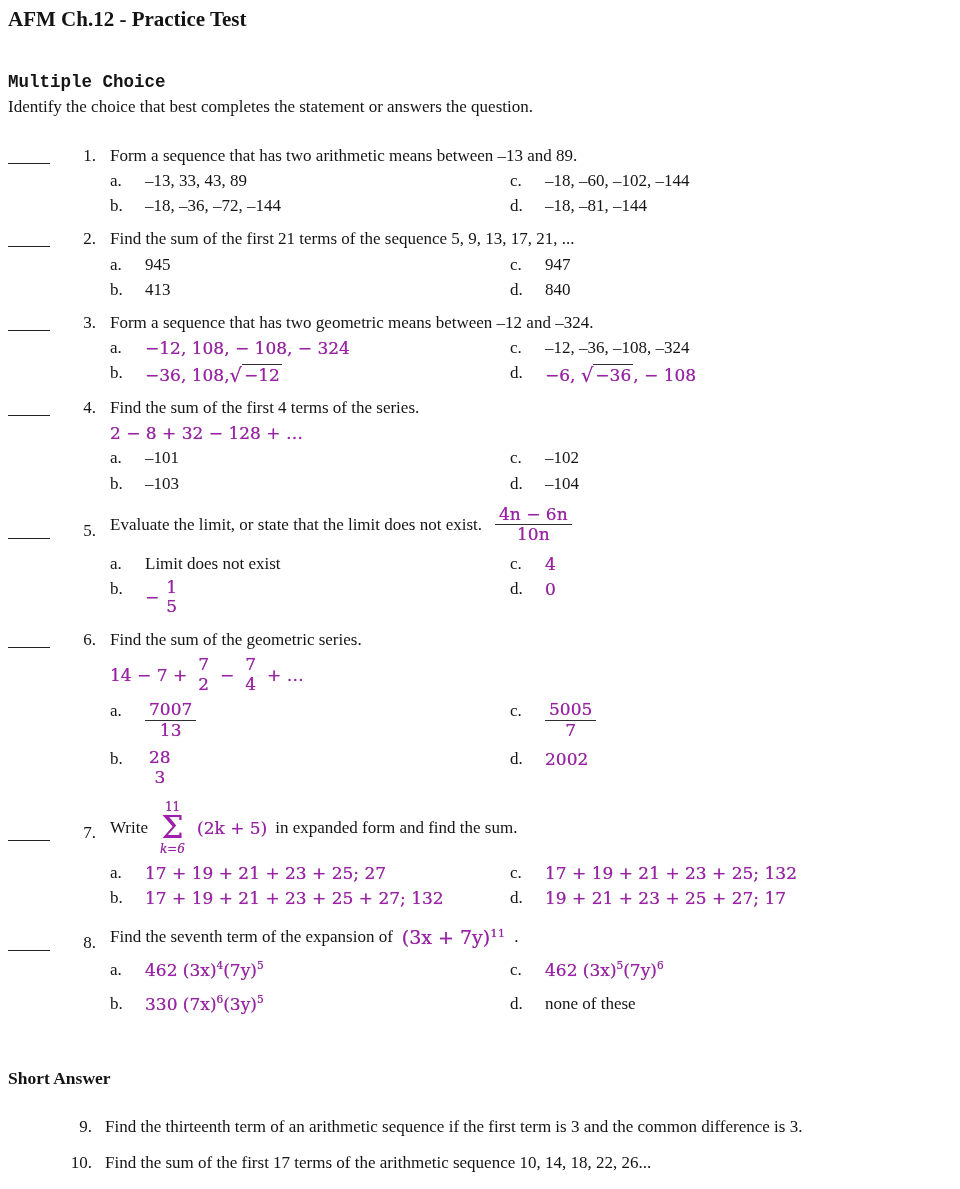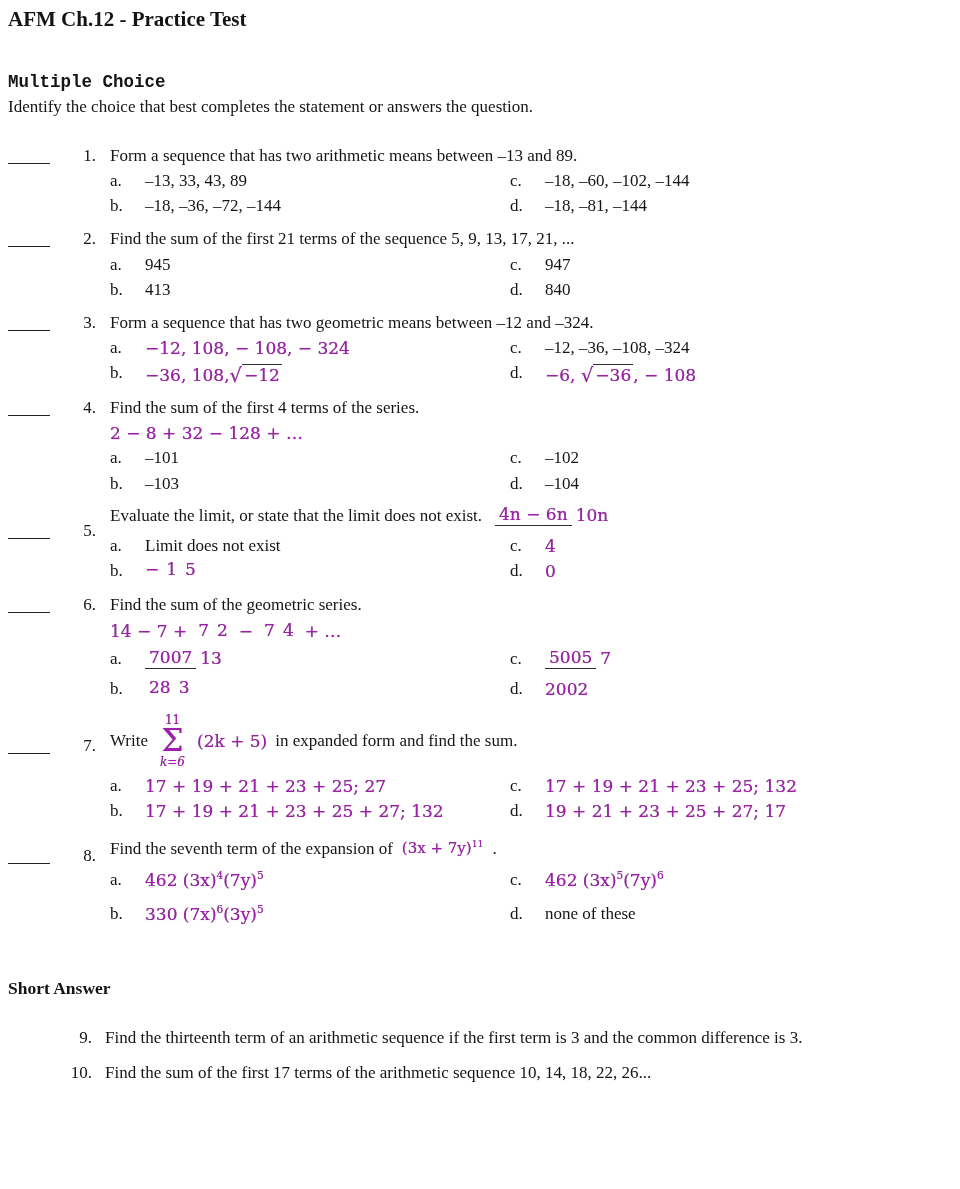--- a/index.html
+++ b/index.html
@@ -20,37 +20,37 @@
   .qnum{flex:none;width:30px;text-align:right;margin-right:14px;}
   .qbody{flex:1;min-width:0;}
   .opts{display:grid;grid-template-columns:400px 1fr;row-gap:3px;margin-top:3px;}
   .opt{display:flex;align-items:flex-start;}
   .letter{flex:none;width:35px;}
   
   .math{font-family:"DejaVu Serif", serif;color:#a21caf;text-shadow:0 0 0.7px rgba(70,70,70,0.75);}
   .flexline{display:flex;align-items:center;gap:13px;}
   .flexline .txt{white-space:nowrap;}
   
-  .frac{display:inline-flex;flex-direction:row;align-items:center;vertical-align:middle;line-height:1.15;}
+  .frac{display:inline-flex;flex-direction:column;align-items:center;vertical-align:middle;line-height:1.15;}
   .frac .num,.frac .den{display:block;padding:0 4px;text-align:center;}
   .frac.bar .num{border-bottom:1.5px solid #2e2e2e;}
   .negfrac{display:inline-flex;align-items:center;line-height:1.15;}
   .negfrac .neg{margin-right:3px;}
   
   .series{display:flex;align-items:center;gap:7px;margin-top:4px;}
   
   .sqrt{white-space:nowrap;display:inline-block;}
   .sqrt .sym{font-size:115%;position:relative;top:1px;}
   .sqrt .rad{border-top:1.5px solid #2e2e2e;padding:0 2px;}
   
   .sigma{display:inline-flex;flex-direction:column;align-items:center;line-height:1;margin:0 4px;}
   .sigma .up{font-size:12px;margin-bottom:1px;}
   .sigma .sym{font-size:31px;line-height:.85;}
   .sigma .lo{font-size:12px;font-style:italic;margin-top:2px;}
-  .mexpr{font-size:15px;}
+  .mexpr{font-size:19px;}
   sup{font-size:62%;line-height:0;}
   
   .saq{display:flex;align-items:flex-start;}
   .saq .num{flex:none;width:84px;text-align:right;margin-right:13px;}
   .saq .text{flex:1;}
   
   .q5row .qnum,.q5row .blank{margin-top:15px;}
   .q7row .qnum,.q7row .blank{margin-top:21px;}
   .q8row .qnum,.q8row .blank{margin-top:7px;}
 </style>

